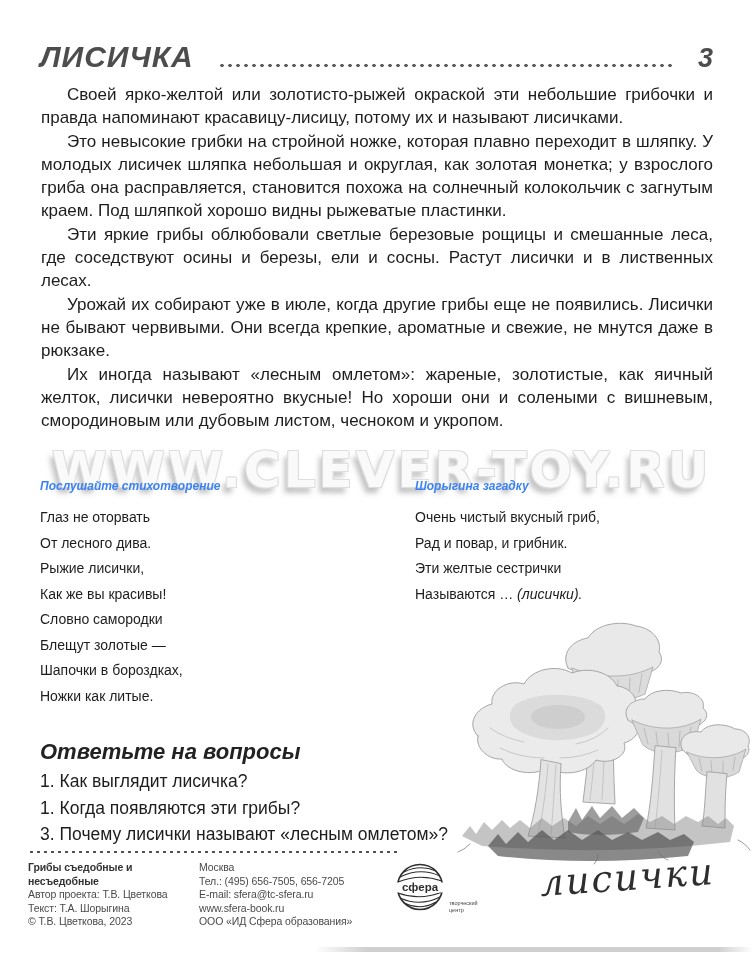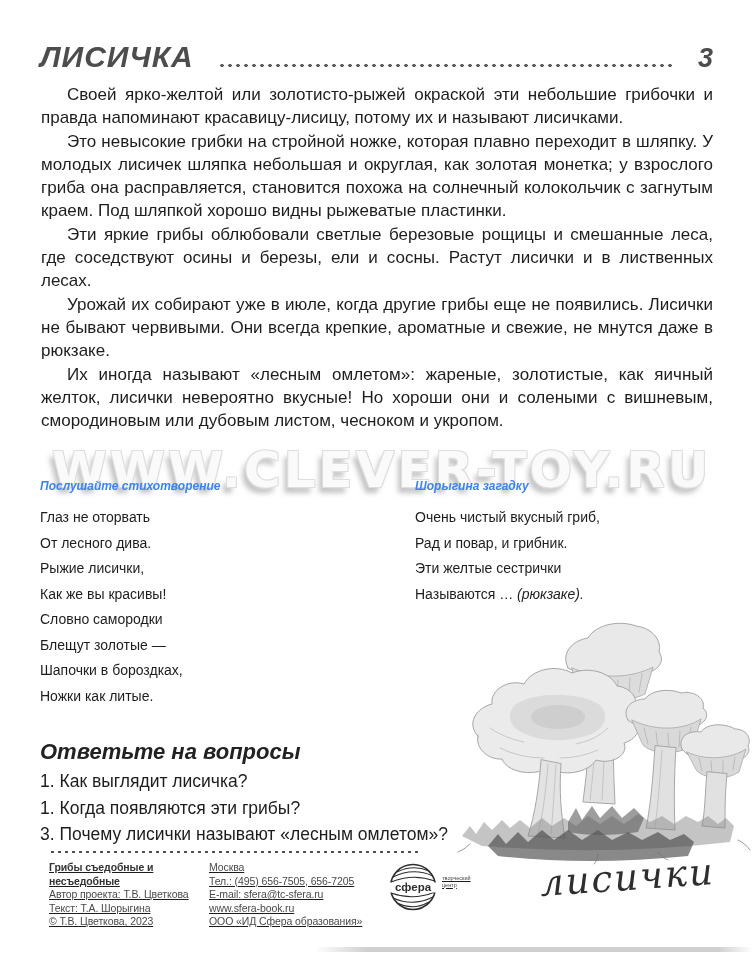--- a/index.html
+++ b/index.html
@@ -54,32 +54,32 @@
   
   .questions{position:absolute;top:739px;left:40px;width:470px;z-index:2;}
   .q-heading{
     font-size:22px;font-weight:bold;font-style:italic;color:#222;
     margin:0 0 3px 0;line-height:26px;
   }
   .q-item{font-size:17.5px;line-height:26.5px;}
   
   .illustration{position:absolute;left:448px;top:608px;z-index:0;}
   
-  .footer{position:absolute;left:49px;top:850px;width:680px;z-index:2;text-decoration:underline;}
+  .footer{position:absolute;left:28px;top:850px;width:680px;z-index:2;}
   .footer-dots{
     width:372px;height:4px;margin-bottom:7px;
     background-image:radial-gradient(circle,#4a4a4a 1.1px,transparent 1.4px);
     background-size:7px 4px;background-repeat:repeat-x;background-position:0 center;
   }
   .footer-cols{display:flex;align-items:flex-start;}
   .f-col{font-size:10.5px;line-height:13.5px;color:#4a4a4a;letter-spacing:-0.1px;}
   .f-col1{width:152px;}
-  .f-col2{width:170px;margin-left:8px;}
+  .f-col2{width:170px;margin-left:19px;}
   .f-book-title{font-weight:bold;color:#333;}
-  .logo-block{display:flex;align-items:flex-start;margin-left:8px;margin-top:0;}
+  .logo-block{display:flex;align-items:flex-end;margin-left:25px;margin-top:0;}
   .logo-subtext{
     font-size:5.5px;line-height:6.5px;color:#444;margin:14px 0 0 3px;width:40px;
   }
   
   .handwritten{
     position:absolute;right:38px;top:856px;z-index:2;
     font-family:"DejaVu Serif",serif;font-style:italic;font-weight:500;
     font-size:37px;color:#2e2e2e;letter-spacing:2px;transform:rotate(-4deg);
   }
   
@@ -121,21 +121,21 @@
       <div class="verse-line">Словно самородки</div>
       <div class="verse-line">Блещут золотые —</div>
       <div class="verse-line">Шапочки в бороздках,</div>
       <div class="verse-line">Ножки как литые.</div>
     </div>
     <div class="col-riddle">
       <div class="sec-heading">Шорыгина загадку</div>
       <div class="verse-line">Очень чистый вкусный гриб,</div>
       <div class="verse-line">Рад и повар, и грибник.</div>
       <div class="verse-line">Эти желтые сестрички</div>
-      <div class="verse-line"><span>Называются … </span><span class="answer">(рюкзаке).</span></div>
+      <div class="verse-line"><span>Называются … </span><span class="answer">(лисички).</span></div>
     </div>
   </div>
 
   <div class="questions">
     <div class="q-heading">Ответьте на вопросы</div>
     <div class="q-item">1. Как выглядит лисичка?</div>
     <div class="q-item">1. Когда появляются эти грибы?</div>
     <div class="q-item">3. Почему лисички называют «лесным омлетом»?</div>
   </div>
 

